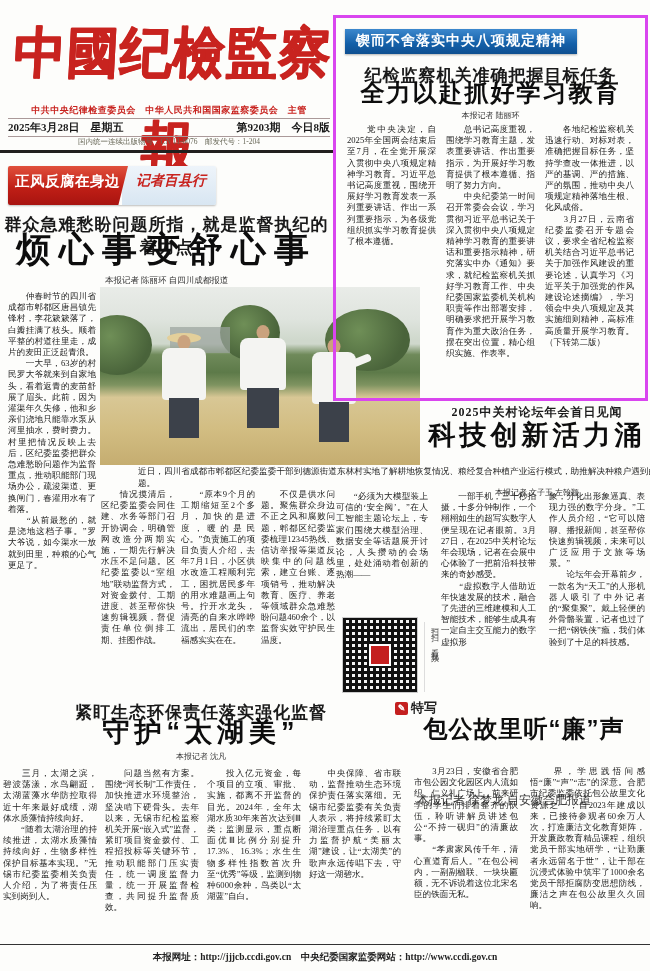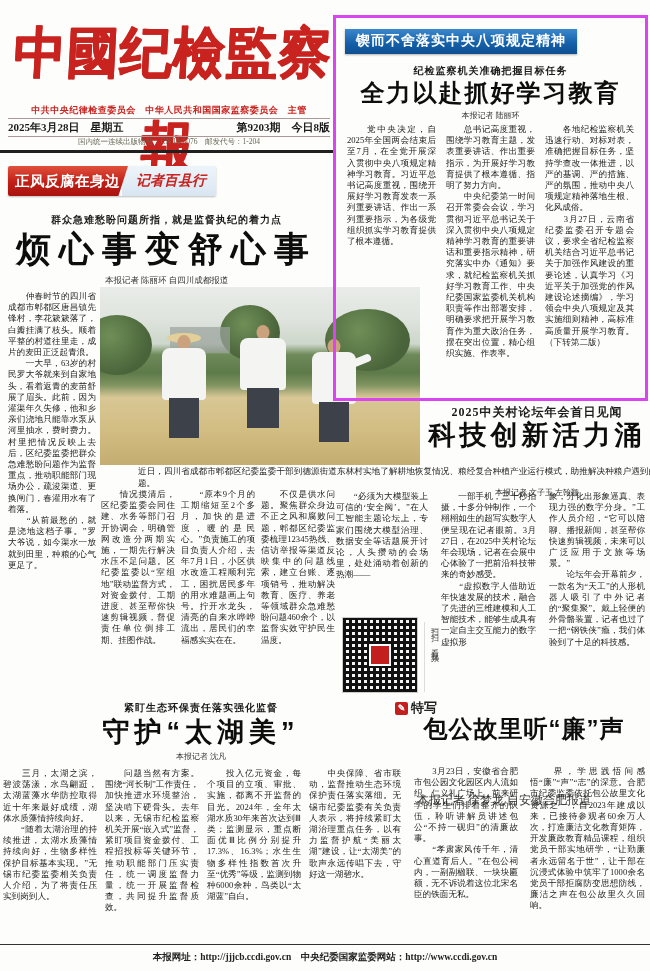--- a/index.html
+++ b/index.html
@@ -5,25 +5,25 @@
   html,body{margin:0;padding:0;}
   body{width:650px;height:971px;position:relative;background:#fdfdfb;font-family:"Liberation Serif",serif;color:#1a1a1a;overflow:hidden;}
   .abs{position:absolute;}
   
   .masthead-title{left:4px;top:10px;width:332px;font-size:52px;line-height:90px;font-weight:900;color:#c8231f;font-family:"Liberation Serif",serif;text-align:center;letter-spacing:1px;transform:skewX(-3deg) scaleY(1.05);text-shadow:1px 0 #c8231f,0 1px #c8231f,1px 1px #c8231f;}
   .supervisor{left:8px;top:104px;width:322px;text-align:center;font-size:9px;color:#c8231f;font-weight:bold;letter-spacing:.5px;}
   .daterow{left:8px;top:118px;width:322px;border-top:1px solid #a99;border-bottom:1px solid #a99;display:flex;justify-content:space-between;align-items:center;height:17px;font-size:11px;font-weight:bold;}
   .issn{left:8px;top:137px;width:322px;text-align:center;font-size:7.5px;color:#665;}
   .rule-thick{left:0;top:150px;width:333px;height:3px;background:#22201e;}
   
-  .banner{left:8px;top:166px;width:208px;height:30px;display:flex;border-radius:2px;overflow:hidden;box-shadow:0 1px 2px rgba(0,0,0,.25);}
+  .banner{left:8px;top:166px;width:208px;height:39px;display:flex;border-radius:2px;overflow:hidden;box-shadow:0 1px 2px rgba(0,0,0,.25);}
   .banner-left{background:linear-gradient(180deg,#e0503c,#c01f16 55%,#a81410);color:#fff;font-weight:bold;font-size:14.5px;line-height:30px;padding:0 8px 0 7px;font-family:"Liberation Sans",sans-serif;clip-path:polygon(0 0,100% 0,92% 100%,0 100%);letter-spacing:.5px;flex:0 0 auto;}
   .banner-right{flex:1;background:linear-gradient(180deg,#eef4fa,#d8e6f2);color:#c8231f;font-size:14px;font-weight:bold;font-style:italic;line-height:30px;text-align:center;margin-left:-6px;padding-left:4px;}
   
-  .kicker{font-size:10px;font-weight:600;text-align:center;letter-spacing:1px;}
+  .kicker{font-size:17px;font-weight:600;text-align:center;letter-spacing:1px;}
   .headline{font-weight:700;text-align:center;font-family:"Liberation Sans","Liberation Serif",sans-serif;color:#0d0d0d;}
   .byline{font-size:8.5px;text-align:center;color:#333;}
   .col{font-size:8.6px;line-height:11.2px;text-align:justify;overflow:hidden;white-space:pre-wrap;color:#1c1c1c;}
   
   .photo{left:100px;top:287px;width:320px;height:178px;background:
      linear-gradient(180deg,#e9ece8 0%,#dfe4de 18%,#cfd8cc 30%,#cfd8cc 32%,#6f8a5a 38%,#5d7a49 48%,#7e9360 55%,#d8c795 62%,#d2bd82 80%,#c5ad70 100%);overflow:hidden;}
   .tree{position:absolute;border-radius:50%;background:radial-gradient(circle at 40% 35%,#6f8f57,#49633a 70%);}
   .person{position:absolute;}
   .head{position:absolute;width:13px;height:15px;border-radius:50%;background:#caa27e;left:50%;transform:translateX(-50%);top:0;}
   .hat{position:absolute;width:34px;height:10px;border-radius:50%;background:#e3cf9a;left:50%;transform:translateX(-50%);top:-2px;}

